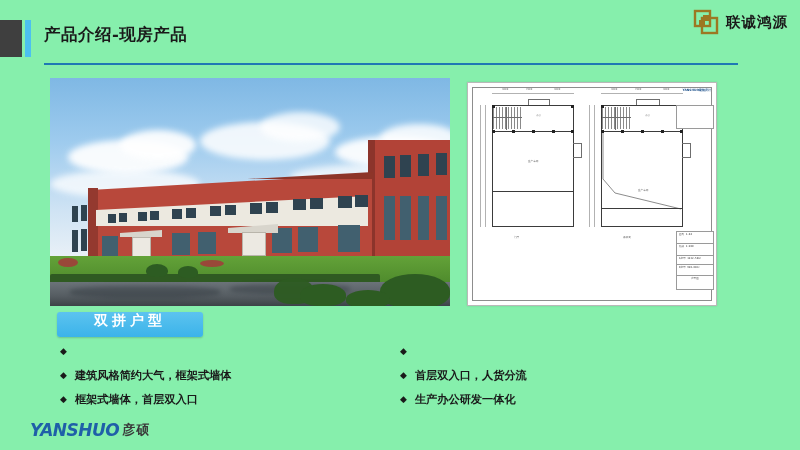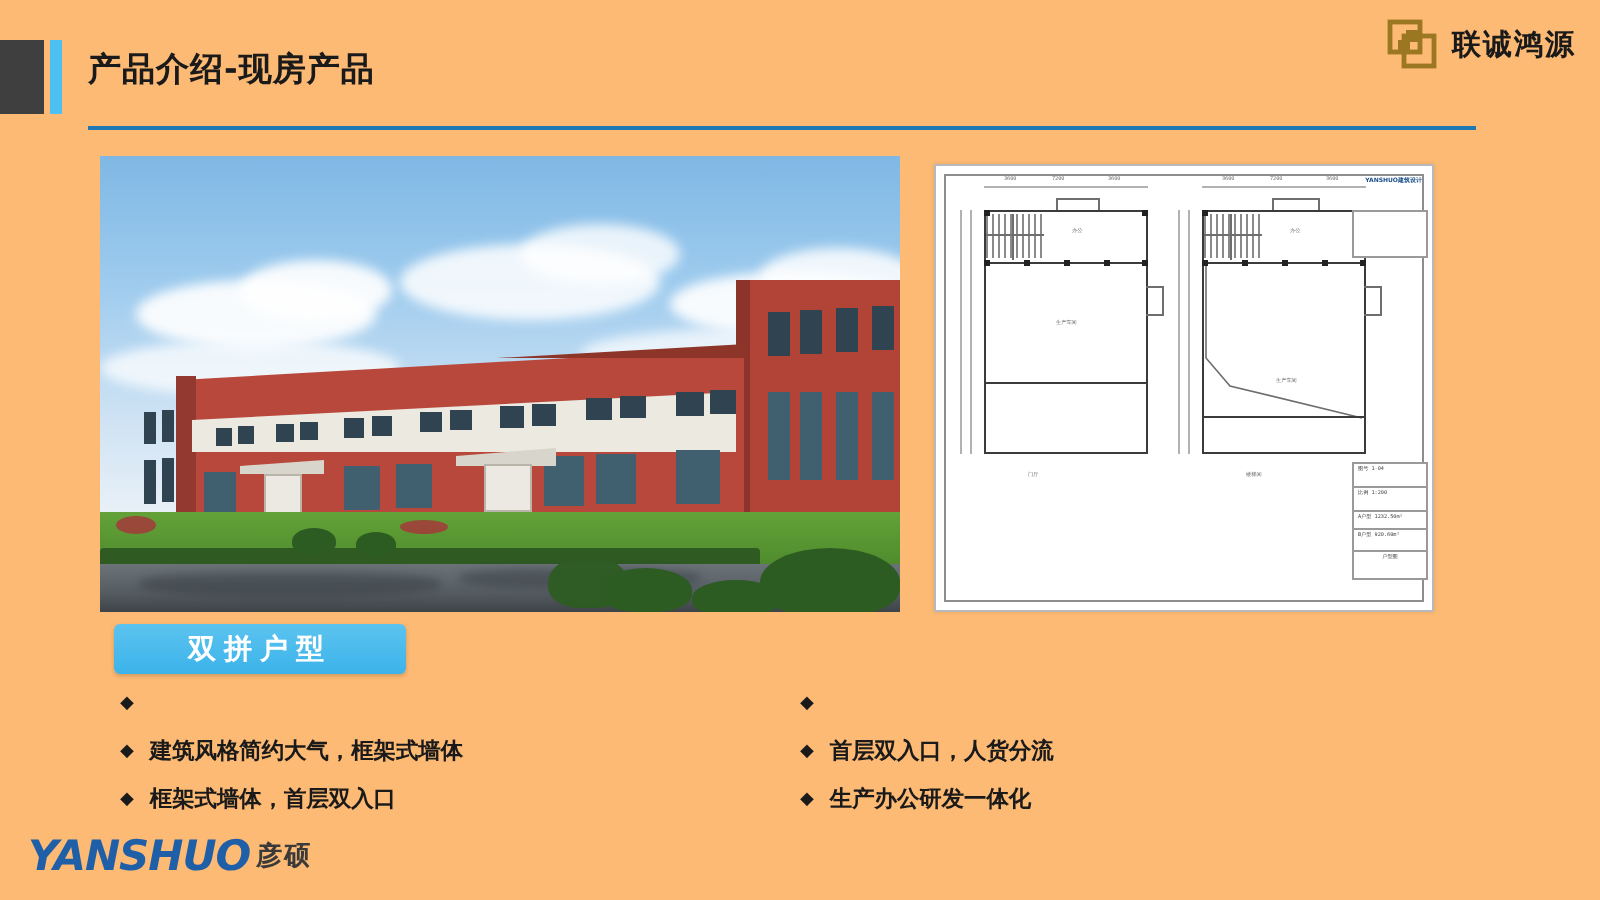--- a/index.html
+++ b/index.html
@@ -2,21 +2,21 @@
 <html><head>
 <meta charset="utf-8">
 <style>
   html,body{margin:0;padding:0;}
   body{
     width:800px;height:450px;
     background:#ffffff;
     font-family:"Liberation Sans","DejaVu Sans",sans-serif;
     overflow:hidden;position:relative;
   }
-  .slide{position:absolute;inset:0;background:#fdba74;}
+  .slide{position:absolute;inset:0;background:#86efac;}
 
   
   .hdr-dark{position:absolute;left:0;top:20px;width:22px;height:37px;background:#3f3f3f;}
   .hdr-blue{position:absolute;left:25px;top:20px;width:6px;height:37px;background:#4cc0f0;}
   .hdr-title{
     position:absolute;left:44px;top:24px;
     font-size:16.5px;font-weight:bold;color:#1a1a1a;
     letter-spacing:.5px;white-space:nowrap;
     font-family:"DejaVu Sans","Liberation Sans",sans-serif;
   }
@@ -82,38 +82,38 @@
          font-size:2.6px;color:#3a3a3a;line-height:1.5;padding:1px 2px;overflow:hidden;
          font-family:"DejaVu Sans Mono","Liberation Mono",monospace;}
   .pl-dimtxt{position:absolute;font-size:2.6px;color:#6a6a6a;
              font-family:"DejaVu Sans Mono","Liberation Mono",monospace;white-space:nowrap;}
   .pl-logo{position:absolute;right:5px;top:5px;font-size:3px;color:#1a4f8a;font-weight:bold;
            font-family:"DejaVu Sans","Liberation Sans",sans-serif;}
 
   
   .badge{position:absolute;left:57px;top:312px;width:146px;height:25px;border-radius:3px;
          background:linear-gradient(180deg,#5cc3ef 0%,#3bb3ea 100%);
-         display:flex;align-items:center;justify-content:center;
+         display:flex;align-items:flex-start;justify-content:center;
          box-shadow:0 1px 2px rgba(0,0,0,.18);}
   .badge-txt{color:#fff;font-size:14px;font-weight:bold;letter-spacing:4px;
              font-family:"DejaVu Sans","Liberation Sans",sans-serif;}
 
   
   .col{position:absolute;top:344px;}
   .col-l{left:60px;width:340px;}
   .col-r{left:400px;width:340px;}
   .bullet{display:flex;align-items:flex-start;gap:8px;margin-bottom:9px;}
   .dia{color:#1a1a1a;font-size:9px;line-height:15px;flex:0 0 auto;}
   .btxt{font-size:11.2px;font-weight:bold;color:#1a1a1a;line-height:15px;white-space:nowrap;
         font-family:"DejaVu Sans","Liberation Sans",sans-serif;}
 
   
   .foot{position:absolute;left:14px;bottom:10px;display:flex;align-items:center;gap:3px;}
-  .foot-en{font-size:21px;font-weight:bold;font-style:italic;letter-spacing:-.5px;
-           color:#1f5fa8;font-family:"DejaVu Sans","Liberation Sans",sans-serif;}
+  .foot-en{font-size:17px;font-weight:bold;font-style:italic;letter-spacing:-.5px;
+           color:#1f5fa8;font-family:"DejaVu Sans","Liberation Sans",sans-serif;margin-left:16px;}
   .foot-cn{font-size:13px;font-weight:bold;color:#3a3a3a;letter-spacing:1px;
            font-family:"DejaVu Sans","Liberation Sans",sans-serif;}
 </style>
 </head>
 <body>
 
 <div class="slide">
 
   <div class="hdr-dark"></div>
   <div class="hdr-blue"></div>

